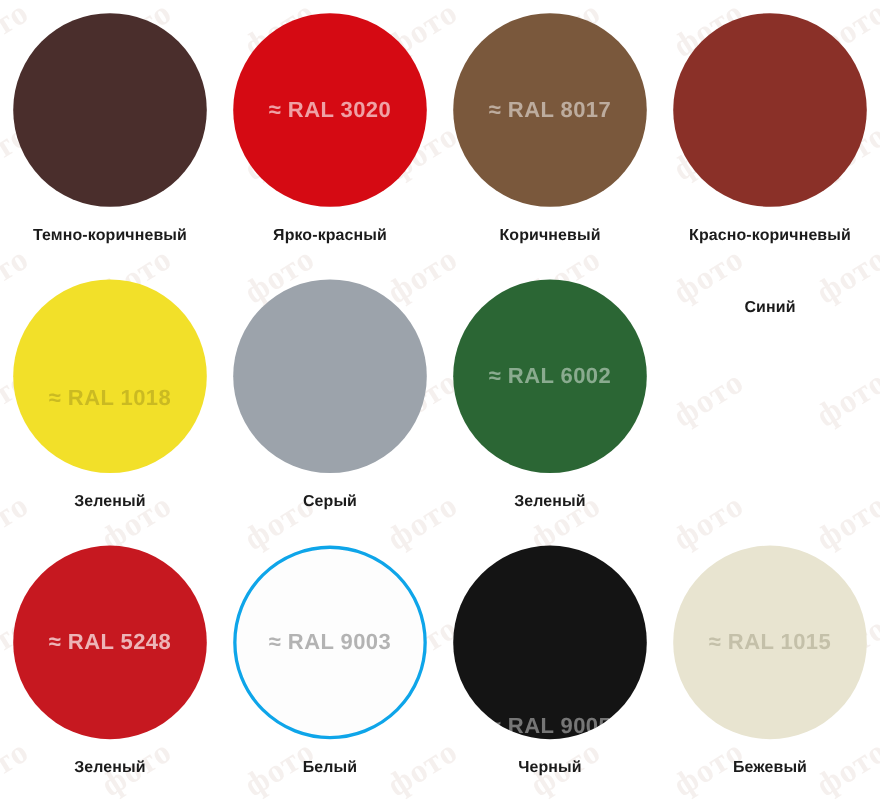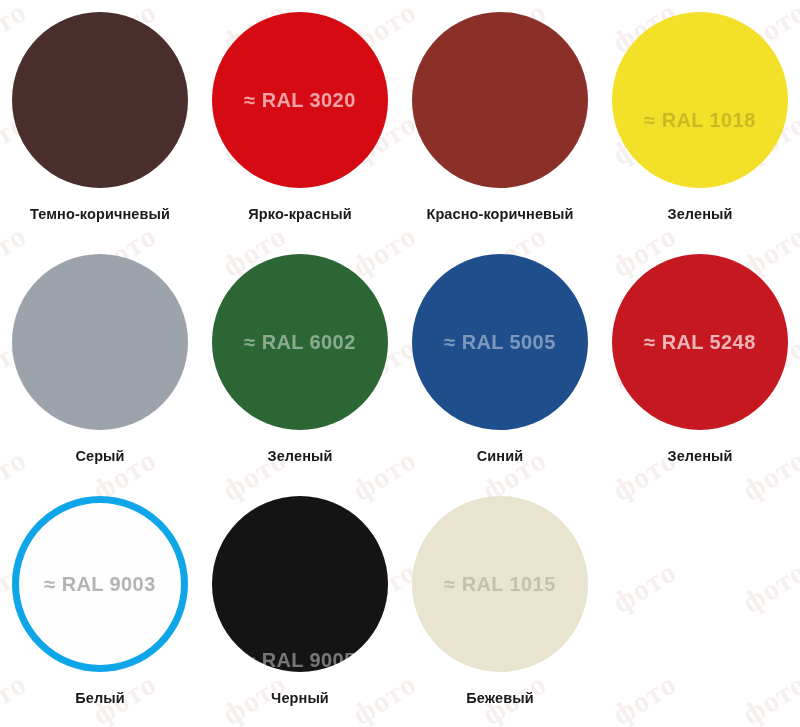--- a/index.html
+++ b/index.html
@@ -60,21 +60,21 @@
     height: 176px;
     border-radius: 50%;
     display: flex;
     align-items: center;
     justify-content: center;
     box-sizing: border-box;
     flex: 0 0 auto;
   }
 
   .swatch-circle.has-outline {
-    border: 7px solid #0ea5e9;
+    border: 3px solid #0ea5e9;
   }
 
   .ral-code {
     font-size: 20px;
     font-weight: 700;
     letter-spacing: 0.4px;
     white-space: nowrap;
     user-select: none;
   }
 
@@ -150,20 +150,26 @@
       </div>
       <div class="swatch-name">Темно-коричневый</div>
     </div>
     <div class="swatch-cell">
       <div class="swatch-circle" style="background: rgb(213, 10, 19);">
         <span class="ral-code" style="color: rgba(255, 255, 255, 0.62);">≈ RAL 3020</span>
       </div>
       <div class="swatch-name">Ярко-красный</div>
     </div>
     <div class="swatch-cell">
+      <div class="swatch-circle" style="background: rgb(122, 88, 60);">
+        <span class="ral-code" style="color: rgba(255, 255, 255, 0.5);">≈ RAL 8017</span>
+      </div>
+      <div class="swatch-name">Коричневый</div>
+    </div>
+    <div class="swatch-cell">
       <div class="swatch-circle" style="background: rgb(138, 48, 40);">
         <span class="ral-code" style="color: rgba(255, 255, 255, 0.05);"></span>
       </div>
       <div class="swatch-name">Красно-коричневый</div>
     </div>
     <div class="swatch-cell">
       <div class="swatch-circle" style="background: rgb(242, 224, 41);">
         <span class="ral-code" style="color: rgba(120, 110, 20, 0.33); margin-top: 41px;">≈ RAL 1018</span>
       </div>
       <div class="swatch-name">Зеленый</div>
@@ -174,23 +180,20 @@
       </div>
       <div class="swatch-name">Серый</div>
     </div>
     <div class="swatch-cell">
       <div class="swatch-circle" style="background: rgb(43, 102, 52);">
         <span class="ral-code" style="color: rgba(255, 255, 255, 0.45);">≈ RAL 6002</span>
       </div>
       <div class="swatch-name">Зеленый</div>
     </div>
     <div class="swatch-cell">
-      <div class="swatch-circle" style="background: rgb(30, 78, 140);">
-        <span class="ral-code" style="color: rgba(255, 255, 255, 0.42);">≈ RAL 5005</span>
-      </div>
       <div class="swatch-name">Синий</div>
     </div>
     <div class="swatch-cell">
       <div class="swatch-circle" style="background: rgb(198, 24, 32);">
         <span class="ral-code" style="color: rgba(255, 255, 255, 0.68);">≈ RAL 5248</span>
       </div>
       <div class="swatch-name">Зеленый</div>
     </div>
     <div class="swatch-cell">
       <div class="swatch-circle has-outline" style="background: rgb(253, 253, 253);">

